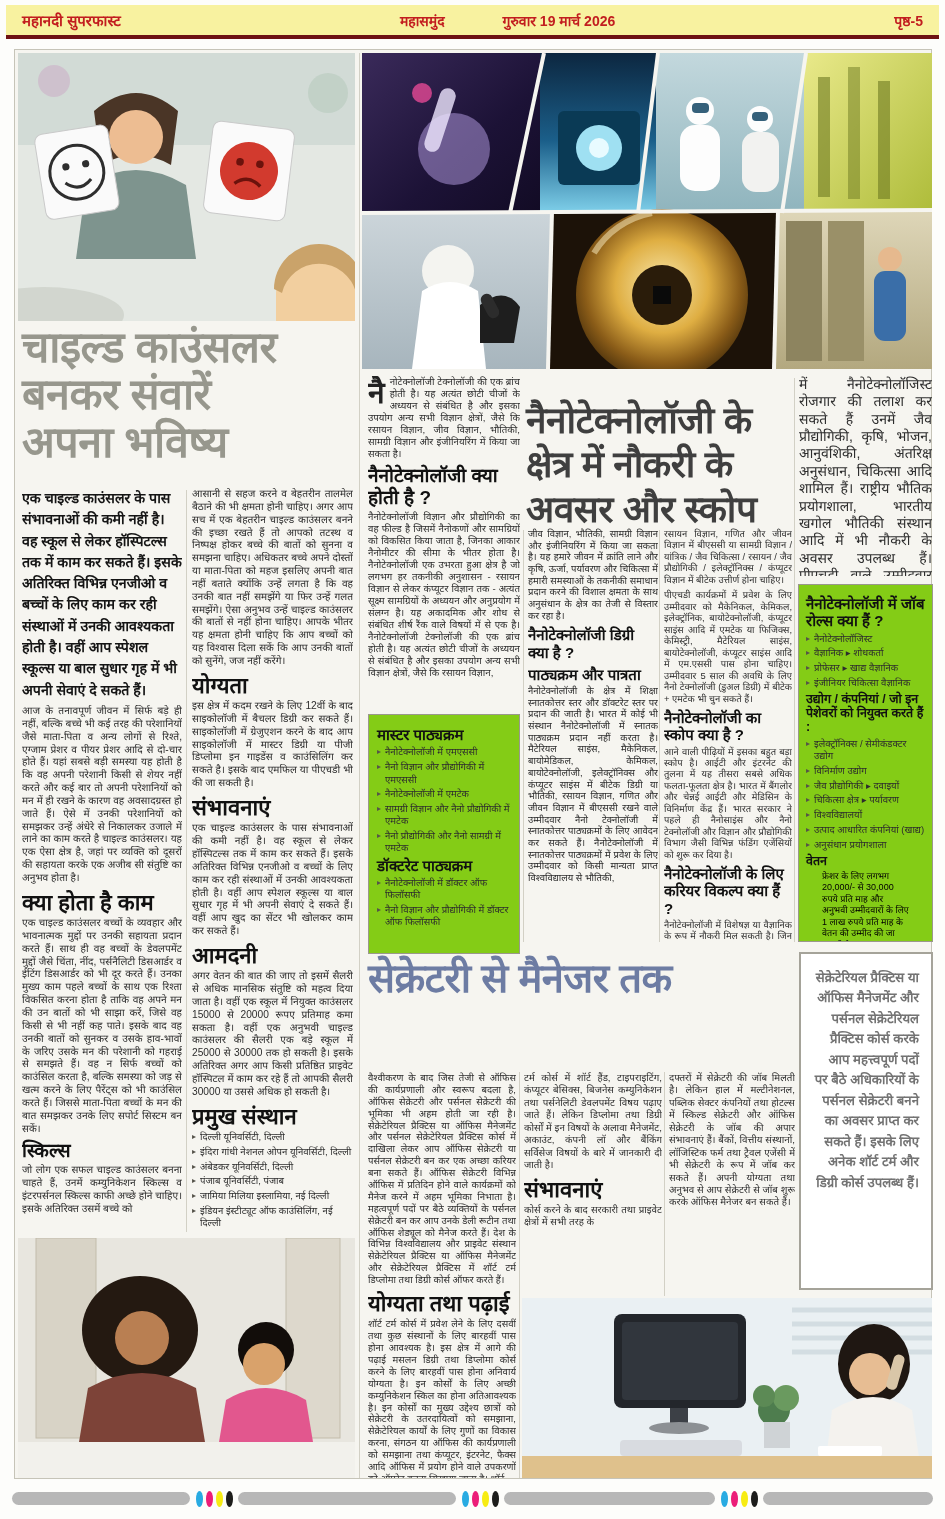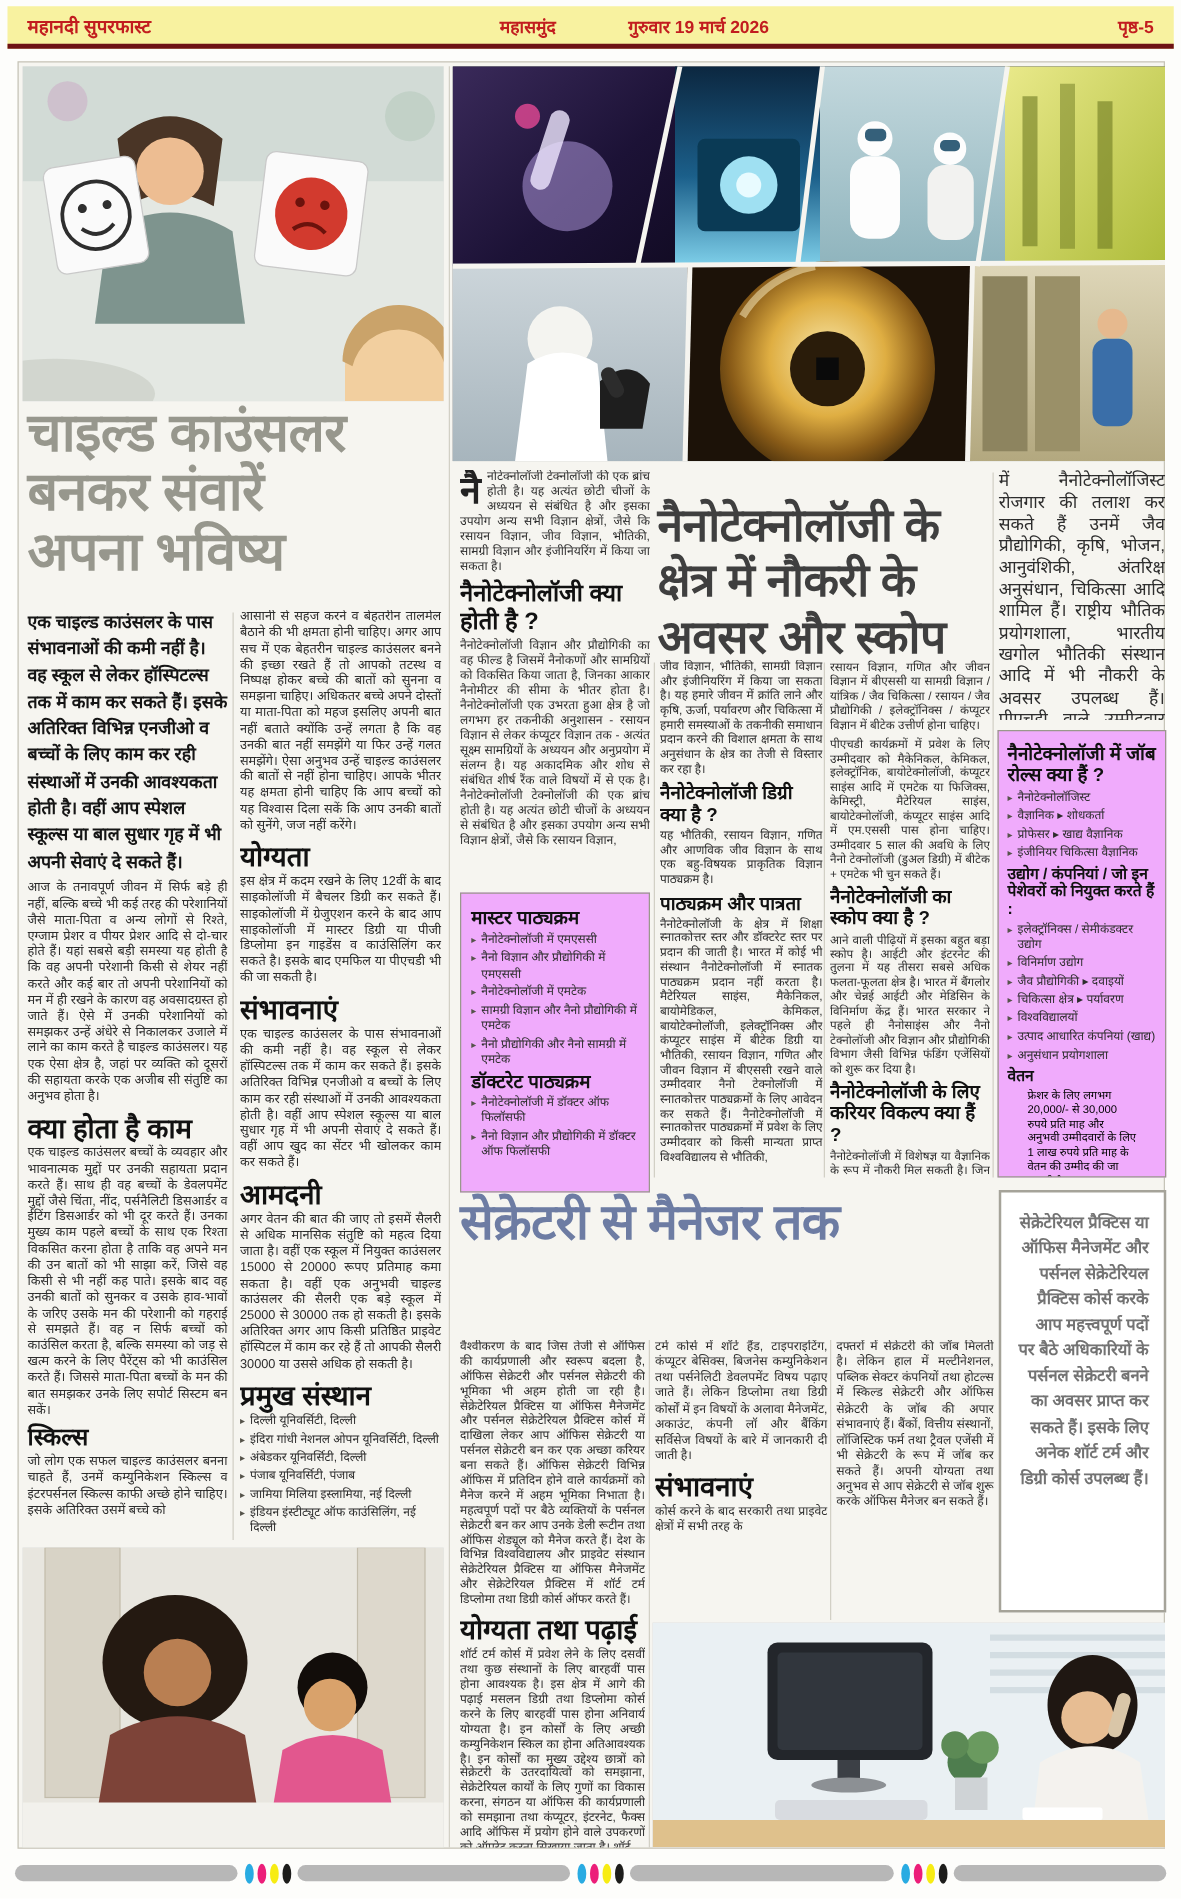--- a/index.html
+++ b/index.html
@@ -31,21 +31,21 @@
        text-align:justify;}
   .col p{margin:0 0 4px;}
   .lede{font-weight:bold;font-size:14.2px;line-height:1.5;color:#151515;text-align:left;}
   .sh{font-weight:bold;color:#111;margin:5px 0 2px;line-height:1.15;text-align:left;}
   .sh-xl{font-size:22px;}
   .sh-lg{font-size:19px;}
   .sh-md{font-size:15px;}
   .sh-sm{font-size:12.5px;}
   .dropcap{float:left;font-size:30px;font-weight:bold;line-height:.9;padding:3px 5px 0 0;color:#222;}
   
-  .box{position:absolute;border:1px solid #9a988c;background:#f0abfc;box-sizing:border-box;
+  .box{position:absolute;border:1px solid #9a988c;background:#84cc16;box-sizing:border-box;
        padding:9px 8px;overflow:hidden;}
   .box .sh{margin:2px 0 3px;}
   .bullet-item{display:flex;gap:4px;margin:0 0 2px;font-size:9.6px;line-height:1.3;color:#2d2d2d;text-align:left;}
   .bullet{color:#55534a;font-size:8px;line-height:1.6;flex:0 0 auto;}
   .quote-box{position:absolute;border:2px solid #a5a399;background:#ffffff;box-sizing:border-box;
        padding:14px 12px;text-align:right;font-weight:bold;font-size:13.2px;line-height:1.55;color:#737373;overflow:hidden;}
   
   .regbar{position:absolute;top:1492px;height:13px;background:#b7b7b7;border-radius:7px;}
   .dots{position:absolute;top:1490px;height:17px;display:flex;gap:3px;align-items:center;}
   .dot{width:7px;height:16px;border-radius:50%;}
@@ -297,21 +297,20 @@
     <span>नैनोटेक्नोलॉजी के</span>
     <span>क्षेत्र में नौकरी के</span>
     <span>अवसर और स्कोप</span>
   </div>
 
   <div class="vsep" style="left:523px;top:530px;height:412px;"></div>
 
   <div class="col" style="left:528px;top:528px;width:130px;height:414px;font-size:9.5px;line-height:1.23;">
     <p>जीव विज्ञान, भौतिकी, सामग्री विज्ञान और इंजीनियरिंग में किया जा सकता है। यह हमारे जीवन में क्रांति लाने और कृषि, ऊर्जा, पर्यावरण और चिकित्सा में हमारी समस्याओं के तकनीकी समाधान प्रदान करने की विशाल क्षमता के साथ अनुसंधान के क्षेत्र का तेजी से विस्तार कर रहा है।</p>
     <div class="sh sh-md">नैनोटेक्नोलॉजी डिग्री क्या है ?</div>
-    <p>यह भौतिकी, रसायन विज्ञान, गणित और आणविक जीव विज्ञान के साथ एक बहु-विषयक प्राकृतिक विज्ञान पाठ्यक्रम है।</p>
     <div class="sh sh-md">पाठ्यक्रम और पात्रता</div>
     <p>नैनोटेक्नोलॉजी के क्षेत्र में शिक्षा स्नातकोत्तर स्तर और डॉक्टरेट स्तर पर प्रदान की जाती है। भारत में कोई भी संस्थान नैनोटेक्नोलॉजी में स्नातक पाठ्यक्रम प्रदान नहीं करता है। मैटेरियल साइंस, मैकेनिकल, बायोमेडिकल, केमिकल, बायोटेक्नोलॉजी, इलेक्ट्रॉनिक्स और कंप्यूटर साइंस में बीटेक डिग्री या भौतिकी, रसायन विज्ञान, गणित और जीवन विज्ञान में बीएससी रखने वाले उम्मीदवार नैनो टेक्नोलॉजी में स्नातकोत्तर पाठ्यक्रमों के लिए आवेदन कर सकते हैं। नैनोटेक्नोलॉजी में स्नातकोत्तर पाठ्यक्रमों में प्रवेश के लिए उम्मीदवार को किसी मान्यता प्राप्त विश्वविद्यालय से भौतिकी,</p>
   </div>
 
   <div class="vsep" style="left:659px;top:530px;height:412px;"></div>
 
   <div class="col" style="left:664px;top:528px;width:128px;height:414px;font-size:9.4px;line-height:1.22;">
     <p>रसायन विज्ञान, गणित और जीवन विज्ञान में बीएससी या सामग्री विज्ञान / यांत्रिक / जैव चिकित्सा / रसायन / जैव प्रौद्योगिकी / इलेक्ट्रॉनिक्स / कंप्यूटर विज्ञान में बीटेक उत्तीर्ण होना चाहिए।</p>
     <p>पीएचडी कार्यक्रमों में प्रवेश के लिए उम्मीदवार को मैकेनिकल, केमिकल, इलेक्ट्रॉनिक, बायोटेक्नोलॉजी, कंप्यूटर साइंस आदि में एमटेक या फिजिक्स, केमिस्ट्री, मैटेरियल साइंस, बायोटेक्नोलॉजी, कंप्यूटर साइंस आदि में एम.एससी पास होना चाहिए। उम्मीदवार 5 साल की अवधि के लिए नैनो टेक्नोलॉजी (डुअल डिग्री) में बीटेक + एमटेक भी चुन सकते हैं।</p>
     <div class="sh sh-md">नैनोटेक्नोलॉजी का स्कोप क्या है ?</div>

